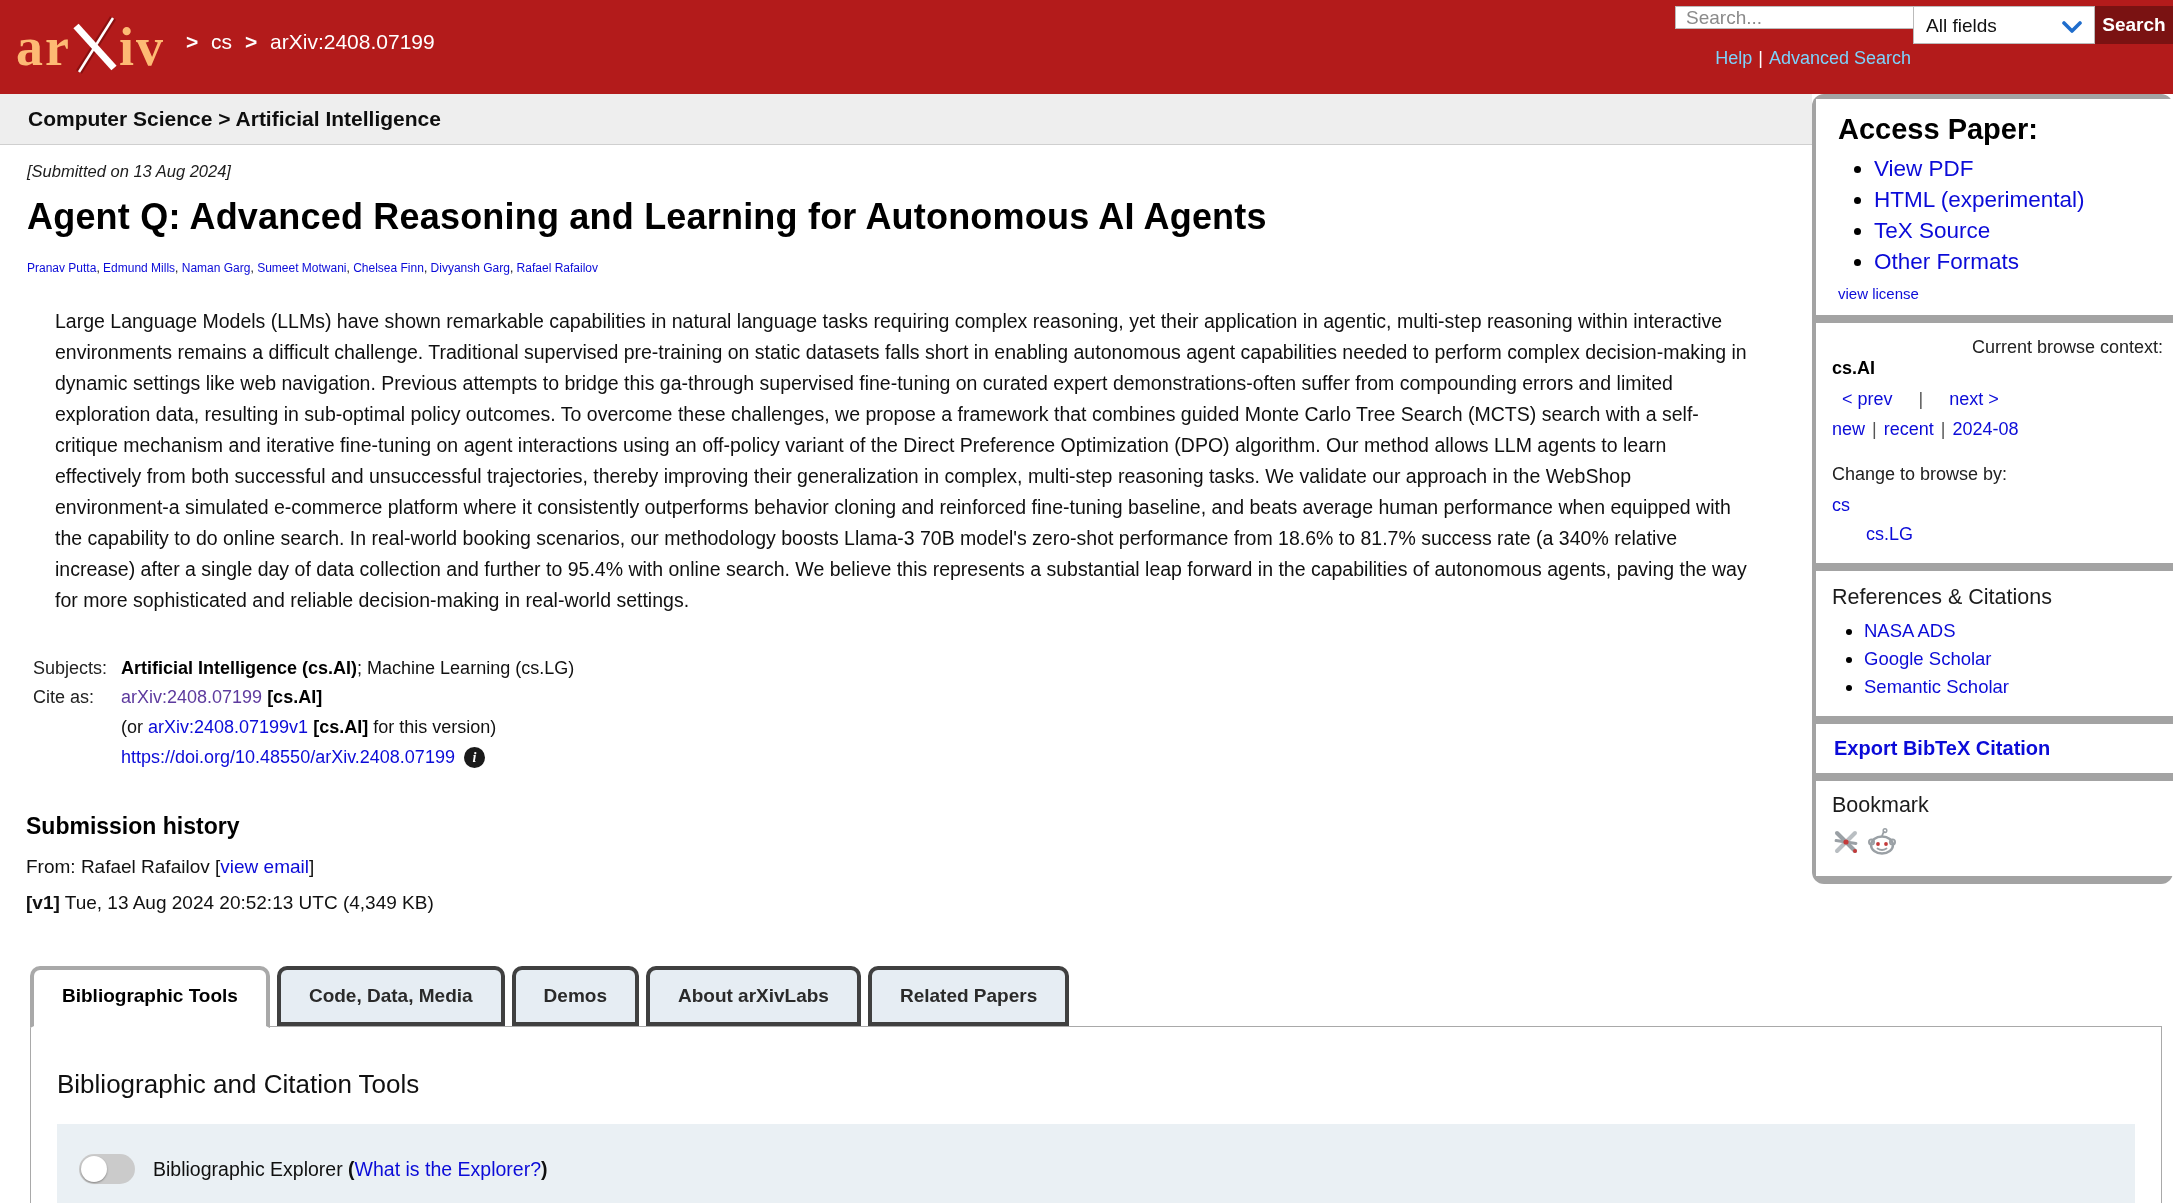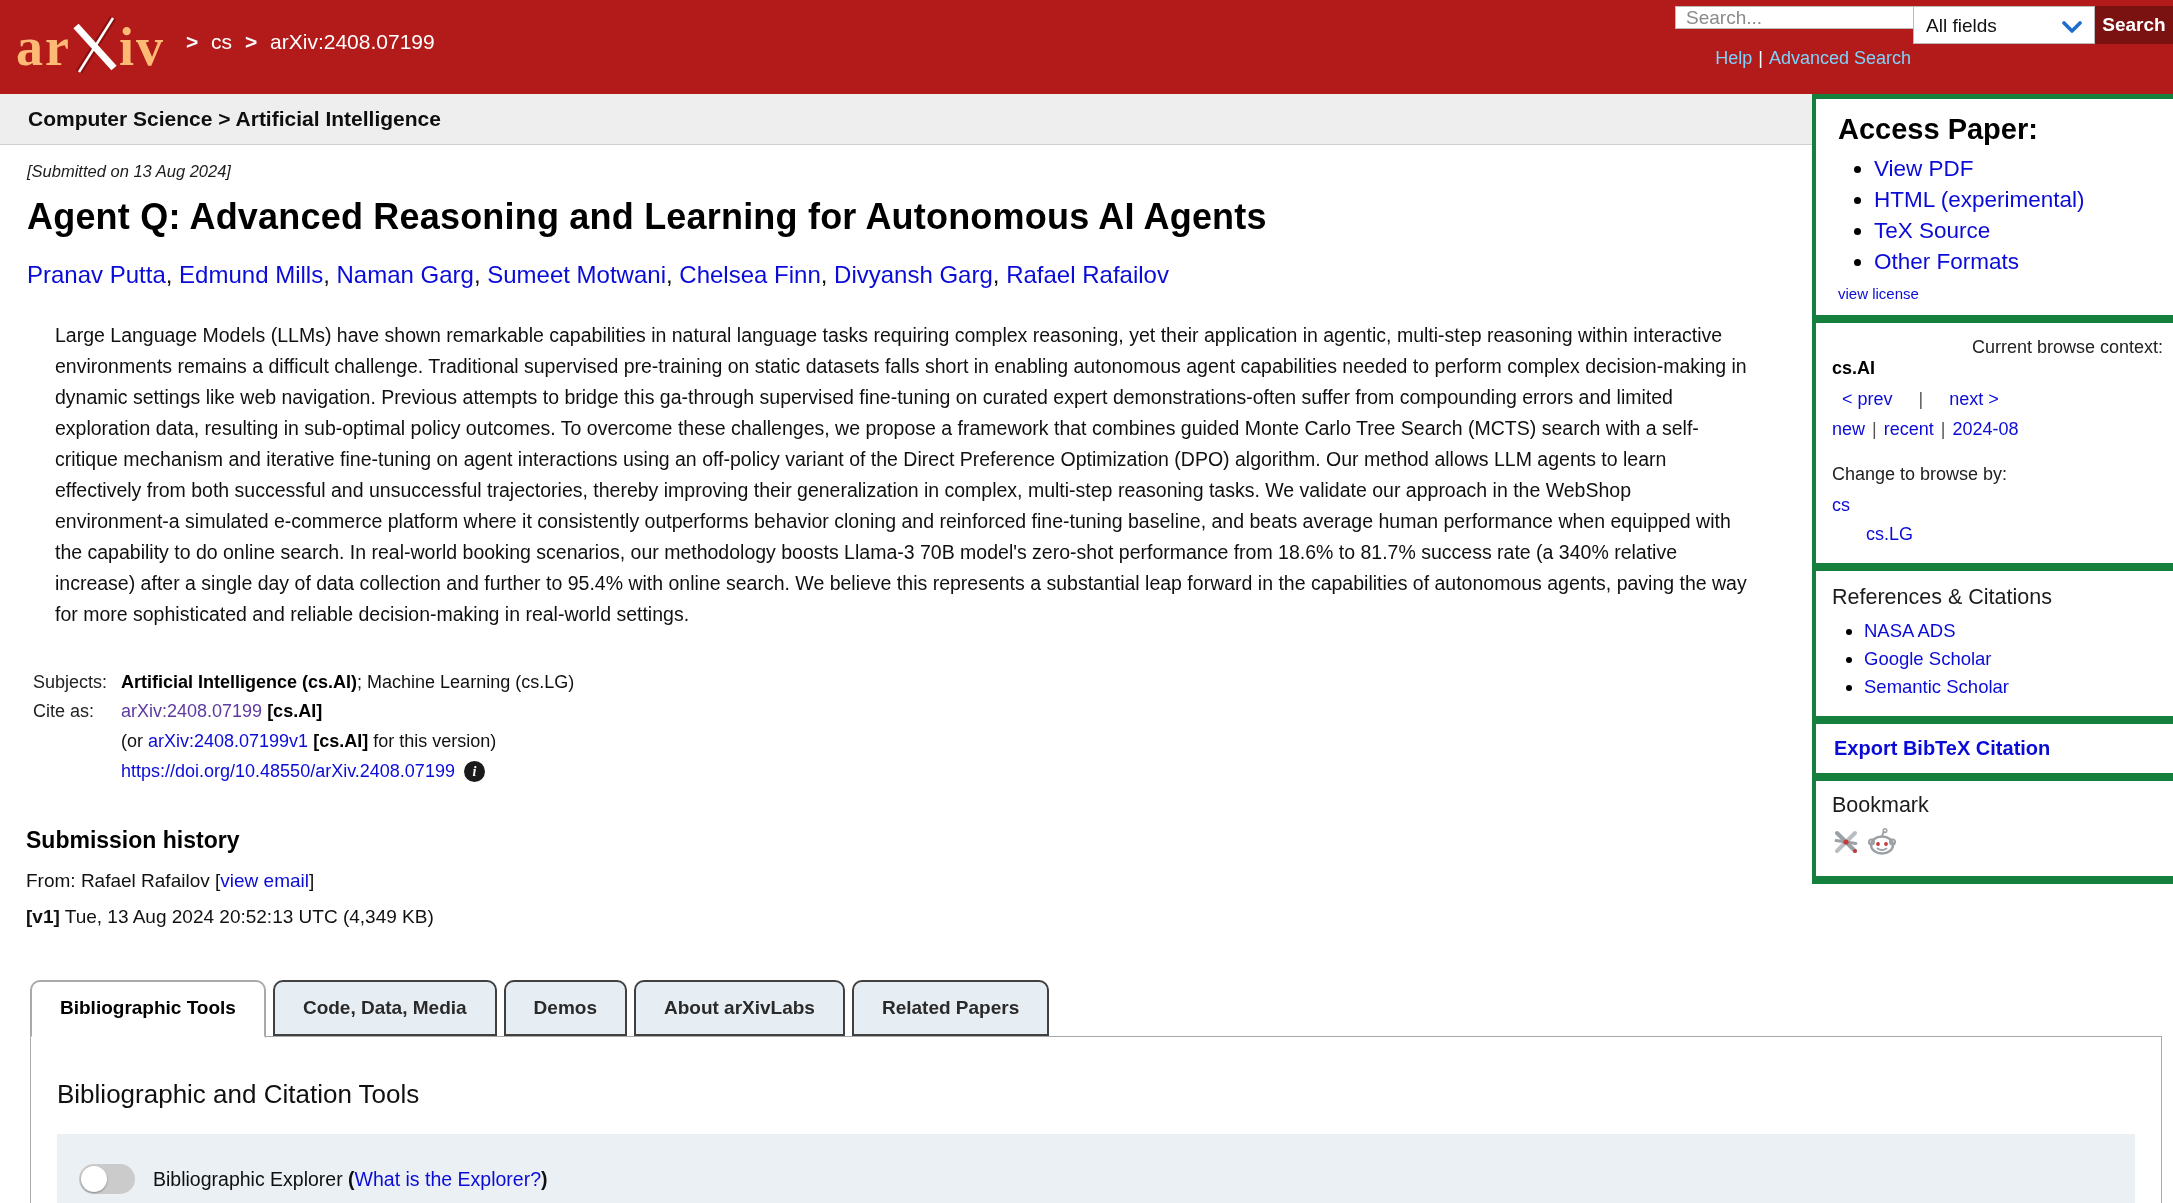--- a/index.html
+++ b/index.html
@@ -50,21 +50,21 @@
   .main-row { display: flex; align-items: flex-start; }
   .main-col { flex: 1 1 auto; min-width: 0; }
 
   .cat-bar {
     background: #eeeeee; border-bottom: 1px solid #cfcfcf;
     font-size: 21px; font-weight: 700; color: #0e0e0e;
     padding: 13px 0 13px 28px;
   }
   .submitted { font-style: italic; font-size: 16.5px; color: #1c1c1c; margin: 17px 0 0 27px; }
   .paper-title { font-size: 36px; font-weight: 700; color:#000; margin: 15px 0 0 27px; letter-spacing: 0.2px; }
-  .authors { margin: 23px 0 12px 27px; font-size: 24px; }
+  .authors { margin: 23px 0 12px 27px; font-size: 12px; }
   .author-link { color: #0b0bd8; cursor: pointer; }
   .author-link:not(:last-child)::after { content: ", "; color: #111; }
 
   .abstract { margin: 31px 0 0 55px; max-width: 1695px; font-size: 19.5px; line-height: 31px; color: #101010; }
 
   .meta-table { margin: 42px 0 0 33px; display: grid; grid-template-columns: 88px auto; row-gap: 8px; font-size: 18px; align-items: baseline; }
   .meta-label { color: #222; }
   .meta-subjects .primary { font-weight: 700; color:#000; }
   .cite-block > div { margin-bottom: 9px; }
   .cite-class { font-weight: 700; color: #000; }
@@ -76,21 +76,21 @@
     font-family: "Liberation Serif", serif; font-style: italic; font-weight: 700; font-size: 14px;
     cursor: pointer;
   }
   .info-icon::before { content: "i"; }
 
   .subhist-title { font-size: 23px; font-weight: 700; margin: 36px 0 16px 26px; color:#000; }
   .subhist-line { font-size: 19px; margin: 14px 0 0 26px; color:#111; }
   .v1-tag { font-weight: 700; }
 
   
-  .sidebar { flex: 0 0 361px; width: 361px; background: #15803d; padding: 5px 0 0 4px; }
+  .sidebar { flex: 0 0 361px; width: 361px; background: #a3a3a3; padding: 5px 0 0 4px; border-radius: 12px; }
   .side-card { background: #fff; margin-bottom: 8px; }
   .card-access { padding: 14px 10px 12px 22px; }
   .access-title { font-size: 29px; font-weight: 700; color: #000; }
   .access-list { margin: 10px 0 6px 0; padding-left: 36px; }
   .access-list li { font-size: 22.5px; margin: 5px 0; color:#000; }
   .access-list li a { color: #0b0bd8; }
   .license-link { font-size: 15px; color: #0b0bd8; display: inline-block; margin-top: 4px; }
 
   .card-browse { padding: 14px 10px 18px 16px; font-size: 18px; color: #222; }
   .browse-ctx-label { margin-bottom: 0; text-align: right; }
@@ -114,21 +114,21 @@
 
   .card-bookmark { padding: 12px 10px 16px 16px; }
   .bookmark-title { font-size: 21.5px; color: #1c1c1c; }
   .bookmark-icons { display: flex; gap: 7px; margin-top: 10px; }
   .bm-icon { cursor: pointer; }
 
   
   .labs { margin: 52px 0 0 30px; width: 2132px; }
   .tabs-row { display: flex; gap: 7px; position: relative; }
   .tab {
-    border: 2px solid #404040; border-radius: 10px 10px 0 0;
+    border: 4px solid #404040; border-radius: 10px 10px 0 0;
     background: #e6edf3; color: #2a2a2a; font-size: 19px; font-weight: 700;
     padding: 15px 28px; cursor: pointer; position: relative; z-index: 1;
   }
   .tab.active {
     background: #fff; border-color: #a9a9a9; color: #000;
     border-bottom: 2px solid #fff; margin-bottom: -2px; z-index: 3;
   }
   .panel {
     position: relative; z-index: 2;
     border: 1px solid #a9a9a9; border-bottom: none; background: #fff;

